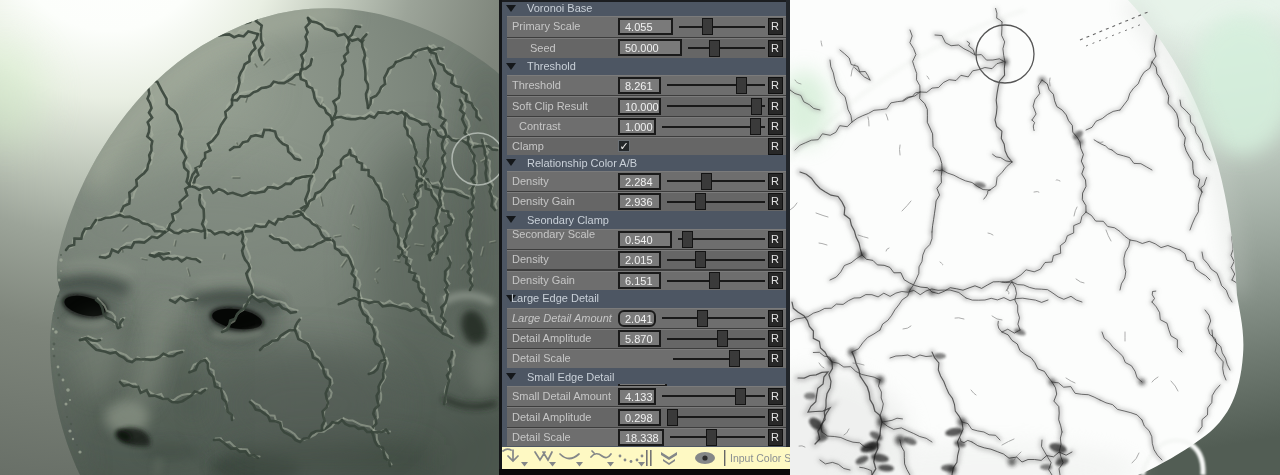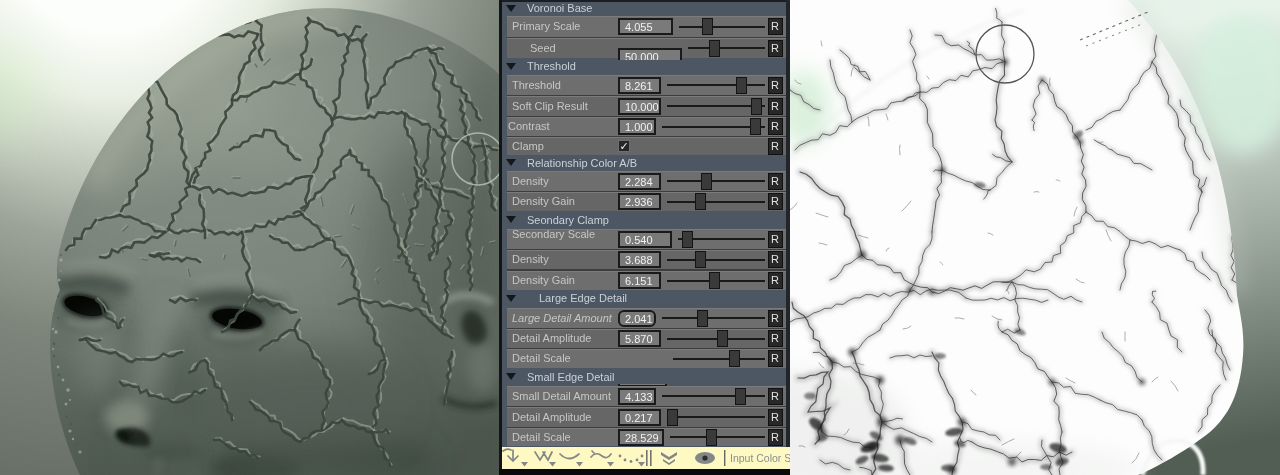--- a/index.html
+++ b/index.html
@@ -376,21 +376,21 @@
 <div class="abs htx" style="left:28px;top:1px;height:15px;line-height:15px;">Voronoi Base</div>
 <div class="abs" style="left:7.5px;top:37px;width:279.5px;height:1px;background:#3d3d3d"></div>
 <div class="abs" style="left:7.5px;top:16px;width:279.5px;height:21px;background:#6e6e6e;border-top:1px solid #7b7b7b;box-sizing:border-box"></div>
 <div class="abs lbl" style="left:13px;top:16px;height:21px;line-height:21px;">Primary Scale</div>
 <div class="abs box" style="left:119px;top:18.0px;width:55px;height:17px;line-height:14px;">4.055</div>
 <div class="abs" style="left:180px;top:25.5px;width:86px;height:2px;background:#191919"></div>
 <div class="abs" style="left:202.5px;top:18.0px;width:11px;height:17px;background:#3a3a3a;border:1px solid #141414;box-sizing:border-box"></div>
 <div class="abs rbtn" style="left:268.5px;top:18.0px;width:15px;height:17px;line-height:15px;">R</div>
 <div class="abs" style="left:7.5px;top:38px;width:279.5px;height:20px;background:#666666;border-top:1px solid #7b7b7b;box-sizing:border-box"></div>
 <div class="abs lbl" style="left:13px;top:38px;height:20px;line-height:20px;margin-left:18px;">Seed</div>
-<div class="abs box" style="left:119px;top:48px;width:64px;height:17px;line-height:14px;">50.000</div>
+<div class="abs box" style="left:119px;top:39px;width:64px;height:17px;line-height:14px;">50.000</div>
 <div class="abs" style="left:189px;top:47.0px;width:77px;height:2px;background:#191919"></div>
 <div class="abs" style="left:209.5px;top:39.5px;width:11px;height:17px;background:#3a3a3a;border:1px solid #141414;box-sizing:border-box"></div>
 <div class="abs rbtn" style="left:268.5px;top:39.5px;width:15px;height:17px;line-height:15px;">R</div>
 <div class="abs hdr" style="left:3px;top:60px;width:285px;height:13px;"></div>
 <div class="abs tri" style="left:7px;top:63px;"></div>
 <div class="abs htx" style="left:28px;top:59px;height:15px;line-height:15px;">Threshold</div>
 <div class="abs" style="left:7.5px;top:95px;width:279.5px;height:1px;background:#3d3d3d"></div>
 <div class="abs" style="left:7.5px;top:75px;width:279.5px;height:20px;background:#6e6e6e;border-top:1px solid #7b7b7b;box-sizing:border-box"></div>
 <div class="abs lbl" style="left:13px;top:75px;height:20px;line-height:20px;">Threshold</div>
 <div class="abs box" style="left:119px;top:76.5px;width:43px;height:17px;line-height:14px;">8.261</div>
@@ -399,21 +399,21 @@
 <div class="abs rbtn" style="left:268.5px;top:76.5px;width:15px;height:17px;line-height:15px;">R</div>
 <div class="abs" style="left:7.5px;top:116px;width:279.5px;height:1px;background:#3d3d3d"></div>
 <div class="abs" style="left:7.5px;top:96px;width:279.5px;height:20px;background:#666666;border-top:1px solid #7b7b7b;box-sizing:border-box"></div>
 <div class="abs lbl" style="left:13px;top:96px;height:20px;line-height:20px;">Soft Clip Result</div>
 <div class="abs box" style="left:119px;top:97.5px;width:43px;height:17px;line-height:14px;">10.000</div>
 <div class="abs" style="left:168px;top:105.0px;width:98px;height:2px;background:#191919"></div>
 <div class="abs" style="left:251.5px;top:97.5px;width:11px;height:17px;background:#3a3a3a;border:1px solid #141414;box-sizing:border-box"></div>
 <div class="abs rbtn" style="left:268.5px;top:97.5px;width:15px;height:17px;line-height:15px;">R</div>
 <div class="abs" style="left:7.5px;top:136px;width:279.5px;height:1px;background:#3d3d3d"></div>
 <div class="abs" style="left:7.5px;top:117px;width:279.5px;height:19px;background:#6e6e6e;border-top:1px solid #7b7b7b;box-sizing:border-box"></div>
-<div class="abs lbl" style="left:9px;top:117px;height:19px;line-height:19px;">Contrast</div>
+<div class="abs lbl" style="left:20px;top:117px;height:19px;line-height:19px;">Contrast</div>
 <div class="abs box" style="left:119px;top:118.0px;width:38px;height:17px;line-height:14px;">1.000</div>
 <div class="abs" style="left:163px;top:125.5px;width:103px;height:2px;background:#191919"></div>
 <div class="abs" style="left:250.5px;top:118.0px;width:11px;height:17px;background:#3a3a3a;border:1px solid #141414;box-sizing:border-box"></div>
 <div class="abs rbtn" style="left:268.5px;top:118.0px;width:15px;height:17px;line-height:15px;">R</div>
 <div class="abs" style="left:7.5px;top:137px;width:279.5px;height:18px;background:#666666;border-top:1px solid #7b7b7b;box-sizing:border-box"></div>
 <div class="abs lbl" style="left:13px;top:137px;height:18px;line-height:18px;">Clamp</div>
 <div class="abs" style="left:119px;top:139.5px;width:12px;height:12px;background:#23272a;border:1px solid #6b7075;box-sizing:border-box;color:#f2f2f2;font-size:11px;line-height:11px;text-align:center;">✓</div>
 <div class="abs rbtn" style="left:268.5px;top:137.5px;width:15px;height:17px;line-height:15px;">R</div>
 <div class="abs hdr" style="left:3px;top:156px;width:285px;height:14px;"></div>
 <div class="abs tri" style="left:7px;top:159px;"></div>
@@ -437,33 +437,33 @@
 <div class="abs" style="left:7.5px;top:249px;width:279.5px;height:1px;background:#3d3d3d"></div>
 <div class="abs" style="left:7.5px;top:229px;width:279.5px;height:20px;background:#6e6e6e;border-top:1px solid #7b7b7b;box-sizing:border-box"></div>
 <div class="abs lbl" style="left:13px;top:224px;height:20px;line-height:20px;">Secondary Scale</div>
 <div class="abs box" style="left:119px;top:230.5px;width:54px;height:17px;line-height:14px;">0.540</div>
 <div class="abs" style="left:179px;top:238.0px;width:87px;height:2px;background:#191919"></div>
 <div class="abs" style="left:182.5px;top:230.5px;width:11px;height:17px;background:#3a3a3a;border:1px solid #141414;box-sizing:border-box"></div>
 <div class="abs rbtn" style="left:268.5px;top:230.5px;width:15px;height:17px;line-height:15px;">R</div>
 <div class="abs" style="left:7.5px;top:269px;width:279.5px;height:2px;background:#3d3d3d"></div>
 <div class="abs" style="left:7.5px;top:250px;width:279.5px;height:19px;background:#666666;border-top:1px solid #7b7b7b;box-sizing:border-box"></div>
 <div class="abs lbl" style="left:13px;top:250px;height:19px;line-height:19px;">Density</div>
-<div class="abs box" style="left:119px;top:251.0px;width:43px;height:17px;line-height:14px;">3.688</div>
+<div class="abs box" style="left:119px;top:251.0px;width:43px;height:17px;line-height:14px;">2.015</div>
 <div class="abs" style="left:168px;top:258.5px;width:98px;height:2px;background:#191919"></div>
 <div class="abs" style="left:195.5px;top:251.0px;width:11px;height:17px;background:#3a3a3a;border:1px solid #141414;box-sizing:border-box"></div>
 <div class="abs rbtn" style="left:268.5px;top:251.0px;width:15px;height:17px;line-height:15px;">R</div>
 <div class="abs" style="left:7.5px;top:271px;width:279.5px;height:19px;background:#6e6e6e;border-top:1px solid #7b7b7b;box-sizing:border-box"></div>
 <div class="abs lbl" style="left:13px;top:271px;height:19px;line-height:19px;">Density Gain</div>
 <div class="abs box" style="left:119px;top:272.0px;width:43px;height:17px;line-height:14px;">6.151</div>
 <div class="abs" style="left:168px;top:279.5px;width:98px;height:2px;background:#191919"></div>
 <div class="abs" style="left:209.5px;top:272.0px;width:11px;height:17px;background:#3a3a3a;border:1px solid #141414;box-sizing:border-box"></div>
 <div class="abs rbtn" style="left:268.5px;top:272.0px;width:15px;height:17px;line-height:15px;">R</div>
 <div class="abs hdr" style="left:3px;top:292px;width:285px;height:13px;"></div>
 <div class="abs tri" style="left:7px;top:295px;"></div>
-<div class="abs htx" style="left:40px;top:291px;height:15px;line-height:15px;">Large Edge Detail</div>
+<div class="abs htx" style="left:12px;top:291px;height:15px;line-height:15px;">Large Edge Detail</div>
 <div class="abs" style="left:7.5px;top:328px;width:279.5px;height:1px;background:#3d3d3d"></div>
 <div class="abs" style="left:7.5px;top:308px;width:279.5px;height:20px;background:#6e6e6e;border-top:1px solid #7b7b7b;box-sizing:border-box"></div>
 <div class="abs lbl" style="left:13px;top:308px;height:20px;line-height:20px;font-style:italic;">Large Detail Amount</div>
 <div class="abs box" style="left:119px;top:309.5px;width:38px;height:17px;line-height:14px;border-radius:6px;">2.041</div>
 <div class="abs" style="left:163px;top:317.0px;width:103px;height:2px;background:#191919"></div>
 <div class="abs" style="left:197.5px;top:309.5px;width:11px;height:17px;background:#3a3a3a;border:1px solid #141414;box-sizing:border-box"></div>
 <div class="abs rbtn" style="left:268.5px;top:309.5px;width:15px;height:17px;line-height:15px;">R</div>
 <div class="abs" style="left:7.5px;top:348px;width:279.5px;height:1px;background:#3d3d3d"></div>
 <div class="abs" style="left:7.5px;top:329px;width:279.5px;height:19px;background:#666666;border-top:1px solid #7b7b7b;box-sizing:border-box"></div>
 <div class="abs lbl" style="left:13px;top:329px;height:19px;line-height:19px;">Detail Amplitude</div>
@@ -483,27 +483,27 @@
 <div class="abs" style="left:7.5px;top:406px;width:279.5px;height:1px;background:#3d3d3d"></div>
 <div class="abs" style="left:7.5px;top:386px;width:279.5px;height:20px;background:#6e6e6e;border-top:1px solid #7b7b7b;box-sizing:border-box"></div>
 <div class="abs lbl" style="left:13px;top:386px;height:20px;line-height:20px;">Small Detail Amount</div>
 <div class="abs box" style="left:119px;top:387.5px;width:38px;height:17px;line-height:14px;">4.133</div>
 <div class="abs" style="left:163px;top:395.0px;width:103px;height:2px;background:#191919"></div>
 <div class="abs" style="left:235.5px;top:387.5px;width:11px;height:17px;background:#3a3a3a;border:1px solid #141414;box-sizing:border-box"></div>
 <div class="abs rbtn" style="left:268.5px;top:387.5px;width:15px;height:17px;line-height:15px;">R</div>
 <div class="abs" style="left:7.5px;top:427px;width:279.5px;height:1px;background:#3d3d3d"></div>
 <div class="abs" style="left:7.5px;top:407px;width:279.5px;height:20px;background:#666666;border-top:1px solid #7b7b7b;box-sizing:border-box"></div>
 <div class="abs lbl" style="left:13px;top:407px;height:20px;line-height:20px;">Detail Amplitude</div>
-<div class="abs box" style="left:119px;top:408.5px;width:43px;height:17px;line-height:14px;">0.217</div>
+<div class="abs box" style="left:119px;top:408.5px;width:43px;height:17px;line-height:14px;">0.298</div>
 <div class="abs" style="left:168px;top:416.0px;width:98px;height:2px;background:#191919"></div>
 <div class="abs" style="left:167.5px;top:408.5px;width:11px;height:17px;background:#3a3a3a;border:1px solid #141414;box-sizing:border-box"></div>
 <div class="abs rbtn" style="left:268.5px;top:408.5px;width:15px;height:17px;line-height:15px;">R</div>
 <div class="abs" style="left:7.5px;top:428px;width:279.5px;height:18px;background:#6e6e6e;border-top:1px solid #7b7b7b;box-sizing:border-box"></div>
 <div class="abs lbl" style="left:13px;top:428px;height:18px;line-height:18px;">Detail Scale</div>
-<div class="abs box" style="left:119px;top:428.5px;width:46px;height:17px;line-height:14px;">28.529</div>
+<div class="abs box" style="left:119px;top:428.5px;width:46px;height:17px;line-height:14px;">18.338</div>
 <div class="abs" style="left:171px;top:436.0px;width:95px;height:2px;background:#191919"></div>
 <div class="abs" style="left:206.5px;top:428.5px;width:11px;height:17px;background:#3a3a3a;border:1px solid #141414;box-sizing:border-box"></div>
 <div class="abs rbtn" style="left:268.5px;top:428.5px;width:15px;height:17px;line-height:15px;">R</div>
 <div class="abs" style="left:287px;top:0;width:4px;height:447px;background:#22262b"></div>
 <div class="abs" style="left:3px;top:447px;width:288px;height:22px;background:#fef9c3">
 <svg width="288" height="22" viewBox="0 0 288 22" style="position:absolute;left:0;top:0">
         <g stroke="#848788" fill="none" stroke-width="1.7" stroke-linecap="round">
           <path d="M11,3 L11,13 M6,9 L11,14 L16,9 M1,4 Q5,1 9,3"></path>
           <path d="M33,5 L38,13 L43,5 M41,5 L46,13 L50,5"></path>
           <path d="M58,7 Q67,16 77,7"></path>

